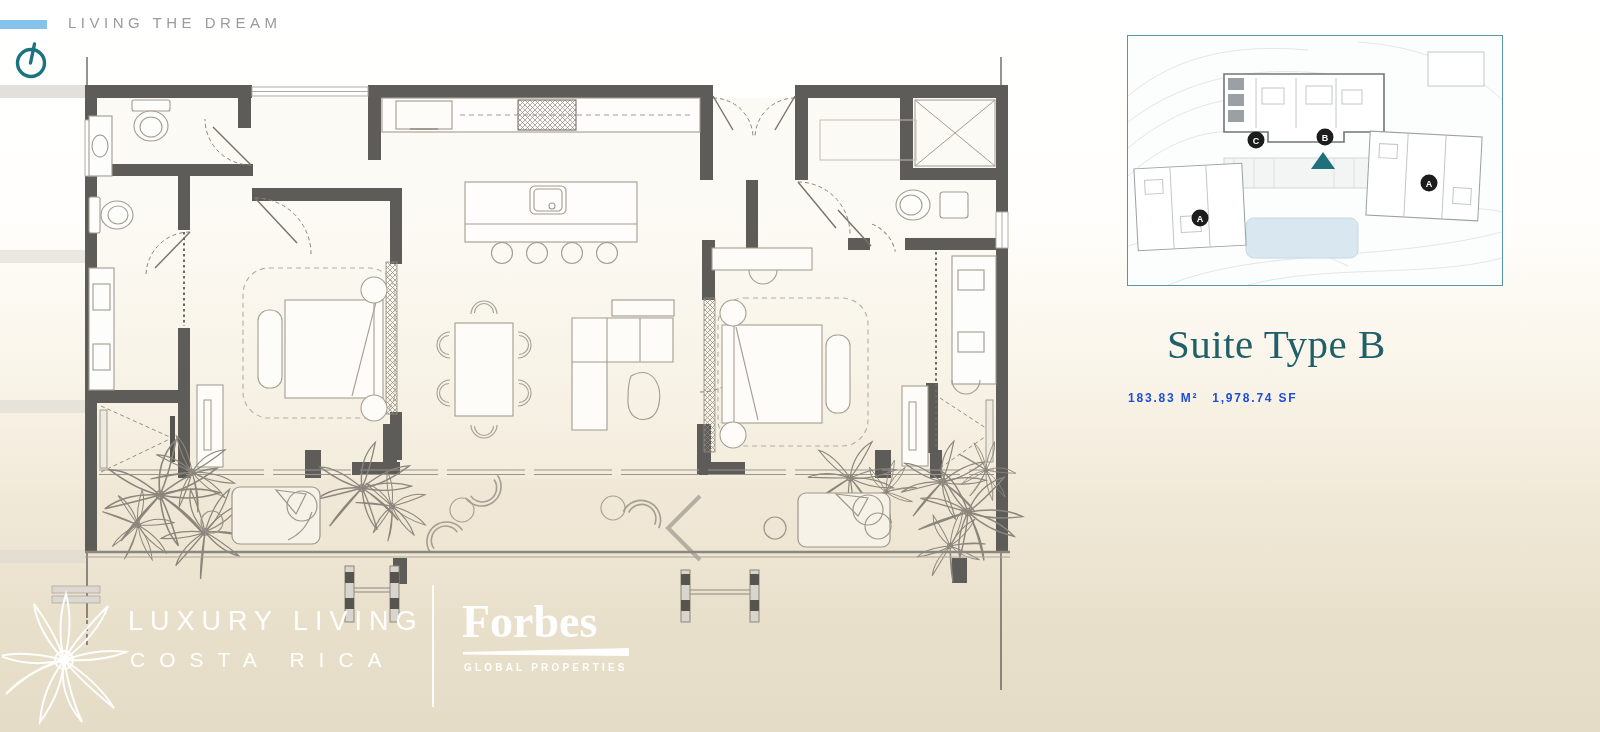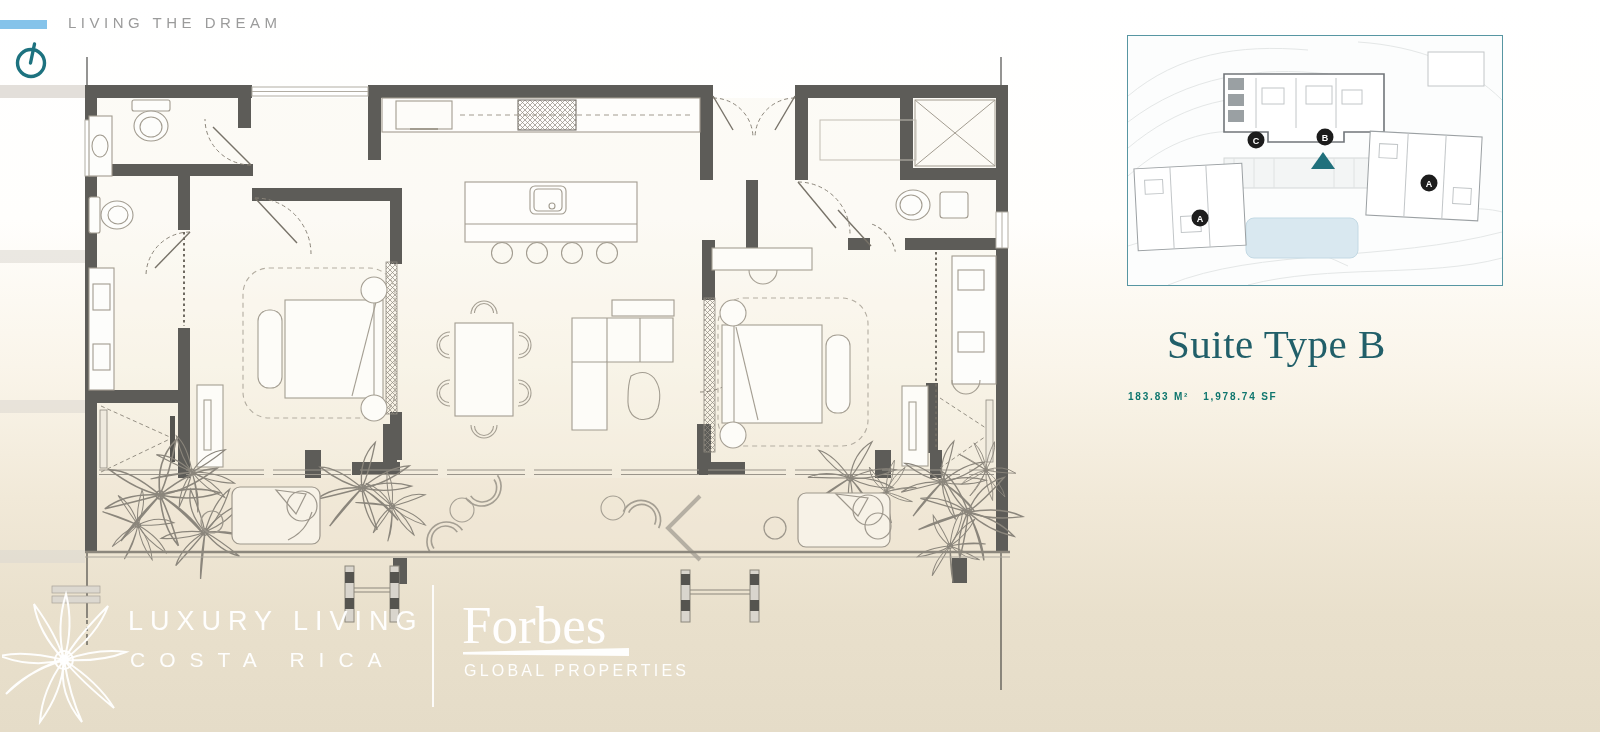--- a/index.html
+++ b/index.html
@@ -17,31 +17,31 @@
   .north-icon { left:13px; top:41px; }
 
   
   .plan-svg { left:0; top:0; }
 
   
   .inset { left:1127px; top:35px; width:376px; height:251px; border:1px solid #5796a2; background:#fcfdfd; overflow:hidden; }
 
   
   .suite-title { left:1127px; top:320px; font-family:"Liberation Serif", serif; font-size:41px; font-weight:400; color:#215f69; letter-spacing:0.5px;margin-left:40px; }
-  .suite-area { left:1128px; top:391px; font-size:10px; font-weight:700; letter-spacing:1.8px; color:#0f766e; }
+  .suite-area { left:1128px; top:391px; font-size:12px; font-weight:700; letter-spacing:1.8px; color:#1d4ed8; }
   .suite-area span { margin-right:14px; }
 
   
   .palm-logo { left:2px; top:584px; }
   .brand-1 { left:128px; top:606px; font-size:27px; font-weight:300; letter-spacing:7px; color:rgba(255,255,255,.96); }
   .brand-2 { left:130px; top:648px; font-size:21px; font-weight:400; letter-spacing:14px; color:rgba(255,255,255,.96); }
   .brand-divider { left:432px; top:585px; width:2px; height:122px; background:rgba(255,255,255,.9); }
-  .forbes { left:462px; top:595px; font-family:"Liberation Serif", serif; font-size:53px; font-weight:400; color:rgba(255,255,255,.97); letter-spacing:0px; }
+  .forbes { left:462px; top:595px; font-family:"Liberation Serif", serif; font-size:46px; font-weight:700; color:rgba(255,255,255,.97); letter-spacing:0px; }
   .forbes-rule { left:463px; top:648px; }
-  .forbes-sub { left:464px; top:662px; font-size:16px; font-weight:400; letter-spacing:3.2px; color:rgba(255,255,255,.95); }
+  .forbes-sub { left:464px; top:662px; font-size:10px; font-weight:700; letter-spacing:3.2px; color:rgba(255,255,255,.95); }
 
   text.marker-letter { font-family:"Liberation Sans", sans-serif; font-size:9px; font-weight:700; fill:#ffffff; text-anchor:middle; }
 </style>
 </head>
 <body>
 
 <svg class="abs plan-svg" width="1600" height="732" viewBox="0 0 1600 732">
   <defs>
     <pattern id="xh" width="5" height="5" patternUnits="userSpaceOnUse">
       <path d="M0,5 L5,0 M0,0 L5,5" stroke="#8f8a80" stroke-width="0.7" fill="none"></path>

